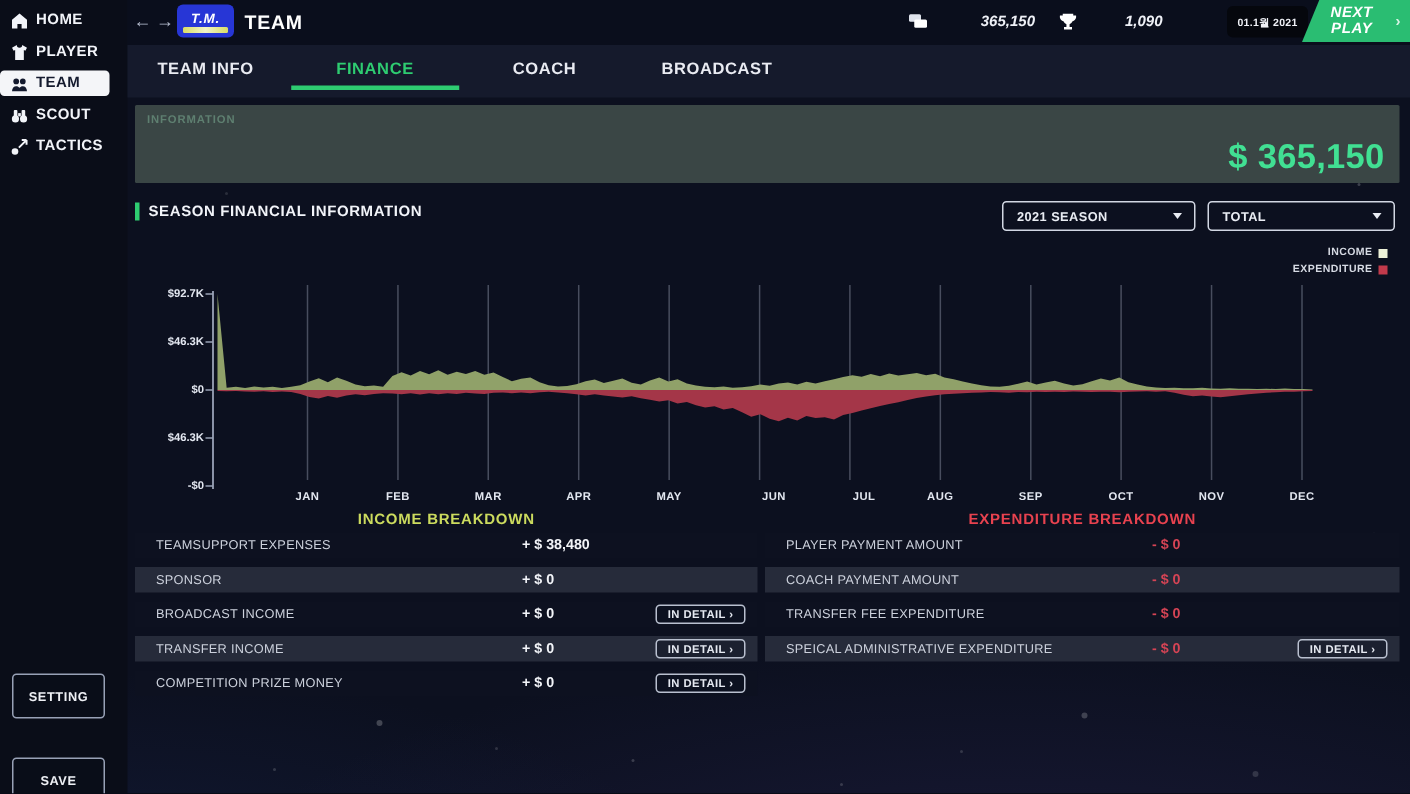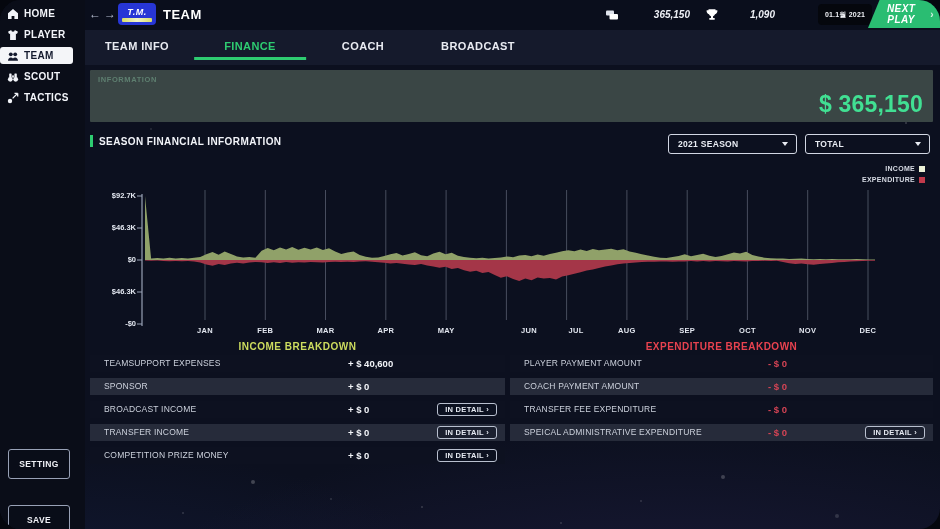--- a/index.html
+++ b/index.html
@@ -1,21 +1,21 @@
 <!DOCTYPE html>
 <html><head>
 <meta charset="utf-8">
 <style>
   html,body{margin:0;padding:0;background:#05070e;}
   #screen{position:relative;width:940px;height:529px;overflow:hidden;
     font-family:"Liberation Sans","DejaVu Sans",sans-serif;
     background:
       radial-gradient(900px 320px at 72% 118%, rgba(64,54,128,.28), transparent 62%),
       radial-gradient(640px 240px at 8% 112%, rgba(38,58,130,.20), transparent 60%),
-      #0c101f; border-radius: 21px;}
+      #0c101f;}
   #bg-stars{position:absolute;left:0;top:0;width:2px;height:2px;border-radius:50%;background:transparent;
     box-shadow:252px 481px 0 1px rgba(255,255,255,.22),421px 506px 0 0 rgba(255,255,255,.18),
     182px 512px 0 0 rgba(255,255,255,.16),722px 476px 0 1px rgba(255,255,255,.2),
     905px 122px 0 0 rgba(255,255,255,.2),873px 78px 0 0 rgba(255,255,255,.16),
     640px 500px 0 0 rgba(255,255,255,.15),330px 498px 0 0 rgba(255,255,255,.14),
     560px 522px 0 0 rgba(255,255,255,.16),836px 515px 0 1px rgba(255,255,255,.14),
     150px 128px 0 0 rgba(255,255,255,.12),915px 355px 0 0 rgba(255,255,255,.14);}
   
   #sidebar{position:absolute;left:0;top:0;width:85px;height:529px;background:#0a0d18;}
   .side-item{position:relative;display:flex;align-items:center;gap:5px;height:17px;margin:0 12px 4px 0;
@@ -242,36 +242,36 @@
         <line x1="47" y1="168" x2="52" y2="168" stroke="#99a2b6" stroke-width="1"></line>
         <polygon points="55,104 55.0,40.0 61.1,102.5 67.3,101.9 73.4,102.6 79.5,101.7 85.7,102.4 91.8,101.9 97.9,102.6 104.1,101.8 110.2,100.9 116.3,98.3 122.5,96.1 128.6,98.8 134.7,95.6 140.9,97.9 147.0,100.4 153.2,101.5 159.3,101.0 165.4,101.8 171.6,94.7 177.7,92.1 183.8,94.3 190.0,91.4 196.1,93.5 202.2,90.9 208.4,93.8 214.5,91.8 220.6,93.4 226.8,91.4 232.9,93.9 239.0,92.3 245.2,95.4 251.3,98.1 257.4,96.5 263.6,95.6 269.7,98.9 275.8,100.8 282.0,101.7 288.1,101.4 294.2,100.1 300.4,98.2 306.5,97.0 312.6,99.4 318.8,97.9 324.9,96.3 331.1,99.2 337.2,100.3 343.3,97.6 349.5,95.7 355.6,98.3 361.7,96.8 367.9,99.7 374.0,101.0 380.1,101.8 386.3,102.2 392.4,101.7 398.5,102.5 404.7,102.1 410.8,101.5 416.9,100.4 423.1,101.2 429.2,99.6 435.3,99.0 441.5,100.3 447.6,98.5 453.7,99.7 459.9,98.1 466.0,96.8 472.1,95.3 478.3,94.2 484.4,95.2 490.5,93.4 496.7,94.9 502.8,93.0 508.9,94.3 515.1,93.5 521.2,92.7 527.4,94.2 533.5,93.2 539.6,95.6 545.8,96.8 551.9,98.3 558.0,99.6 564.2,100.8 570.3,101.7 576.4,101.9 582.6,101.1 588.7,99.9 594.8,98.3 601.0,100.3 607.1,99.0 613.2,97.8 619.4,99.7 625.5,101.0 631.6,100.1 637.8,98.2 643.9,96.4 650.0,97.6 656.2,95.7 662.3,98.9 668.4,100.4 674.6,101.7 680.7,102.3 686.8,102.6 693.0,102.5 699.1,102.9 705.3,102.8 711.4,102.5 717.5,103.0 723.7,103.2 729.8,102.9 735.9,103.2 742.1,103.1 748.2,103.3 754.3,103.2 760.5,103.3 766.6,103.0 772.7,103.3 778.9,103.4 785.0,103.6 785,104" fill="#90a169"></polygon>
         <polygon points="55,104 55.0,104.6 61.1,104.8 67.3,104.6 73.4,105.0 79.5,105.2 85.7,104.9 91.8,105.3 97.9,105.0 104.1,105.4 110.2,106.6 116.3,108.6 122.5,109.7 128.6,108.0 134.7,109.1 140.9,107.6 147.0,106.8 153.2,107.5 159.3,106.6 165.4,106.1 171.6,106.3 177.7,106.9 183.8,106.2 190.0,107.0 196.1,106.1 202.2,106.8 208.4,106.2 214.5,106.6 220.6,105.9 226.8,106.3 232.9,106.6 239.0,105.9 245.2,105.7 251.3,106.1 257.4,105.7 263.6,106.1 269.7,105.5 275.8,105.2 282.0,105.7 288.1,106.2 294.2,106.8 300.4,107.6 306.5,106.9 312.6,107.7 318.8,108.4 324.9,109.0 331.1,108.1 337.2,109.5 343.3,110.5 349.5,111.7 355.6,110.8 361.7,113.0 367.9,112.0 374.0,114.2 380.1,115.7 386.3,114.8 392.4,117.0 398.5,116.0 404.7,118.9 410.8,121.8 416.9,120.2 423.1,123.1 429.2,124.9 435.3,122.5 441.5,124.3 447.6,121.4 453.7,122.6 459.9,122.1 466.0,123.6 472.1,120.6 478.3,119.3 484.4,117.7 490.5,116.2 496.7,114.6 502.8,113.4 508.9,112.1 515.1,110.6 521.2,109.4 527.4,108.3 533.5,107.5 539.6,106.9 545.8,106.5 551.9,106.1 558.0,105.8 564.2,105.7 570.3,105.4 576.4,105.5 582.6,105.8 588.7,105.4 594.8,105.5 601.0,105.1 607.1,105.4 613.2,105.1 619.4,105.4 625.5,105.0 631.6,105.2 637.8,105.4 643.9,105.1 650.0,105.2 656.2,105.5 662.3,105.1 668.4,105.0 674.6,104.8 680.7,105.1 686.8,104.8 693.0,105.9 699.1,107.2 705.3,108.1 711.4,107.6 717.5,108.3 723.7,108.8 729.8,108.1 735.9,107.5 742.1,106.9 748.2,106.3 754.3,105.9 760.5,105.5 766.6,105.2 772.7,105.1 778.9,104.8 785.0,104.7 785,104" fill="#a43648"></polygon>
       </svg>
     <div id="months">
         <span class="month-label" style="left: 95px;">JAN</span>
         <span class="month-label" style="left: 155.27px;">FEB</span>
         <span class="month-label" style="left: 215.54px;">MAR</span>
         <span class="month-label" style="left: 275.81px;">APR</span>
         <span class="month-label" style="left: 336.08px;">MAY</span>
-        <span class="month-label" style="left: 419px;">JUN</span>
+        <span class="month-label" style="left: 406px;">JUN</span>
         <span class="month-label" style="left: 466px;">JUL</span>
         <span class="month-label" style="left: 516.89px;">AUG</span>
         <span class="month-label" style="left: 577.16px;">SEP</span>
         <span class="month-label" style="left: 637.43px;">OCT</span>
         <span class="month-label" style="left: 697.7px;">NOV</span>
         <span class="month-label" style="left: 757.97px;">DEC</span>
       </div>
   </div>
 
   <div class="bk-title" id="income-title">INCOME BREAKDOWN</div>
   <div class="bk-title" id="expend-title">EXPENDITURE BREAKDOWN</div>
 
   <div class="brow c-left shade-a r1">
     <span class="blabel">TEAMSUPPORT EXPENSES</span>
-    <span class="bval pos">+ $ 40,600</span>
+    <span class="bval pos">+ $ 38,480</span>
 
   </div>
   <div class="brow c-left shade-b r2">
     <span class="blabel">SPONSOR</span>
     <span class="bval pos">+ $ 0</span>
 
   </div>
   <div class="brow c-left shade-a r3">
     <span class="blabel">BROADCAST INCOME</span>
     <span class="bval pos">+ $ 0</span>

